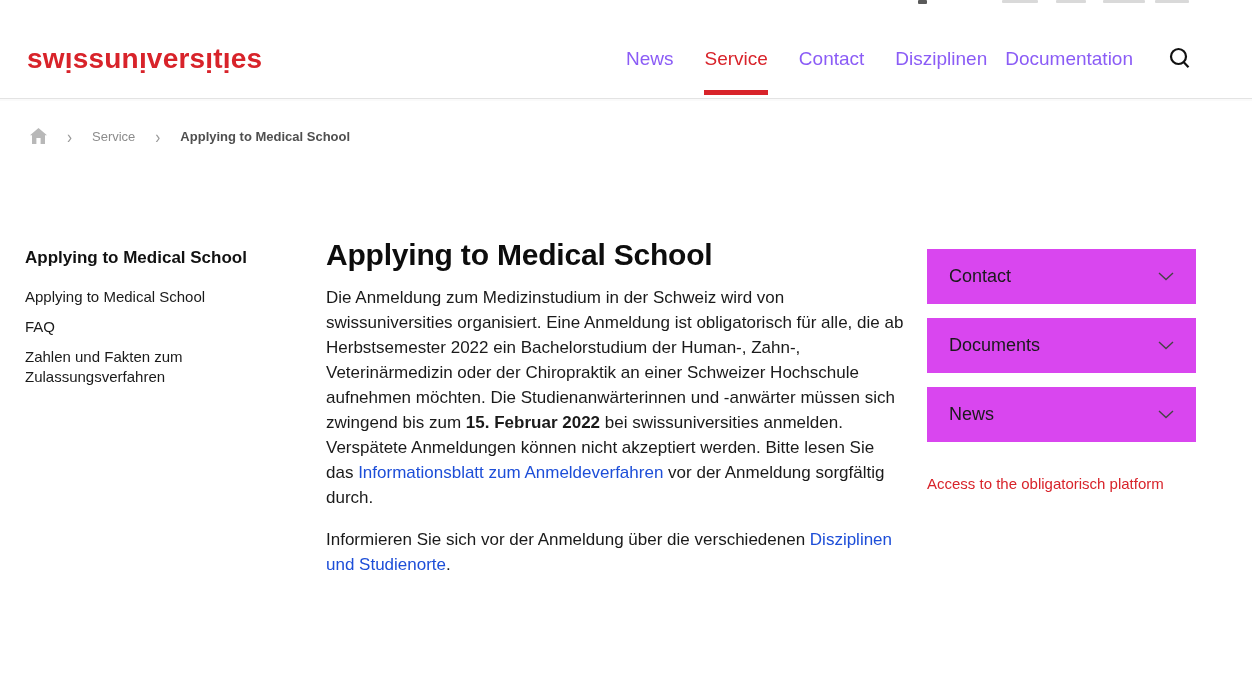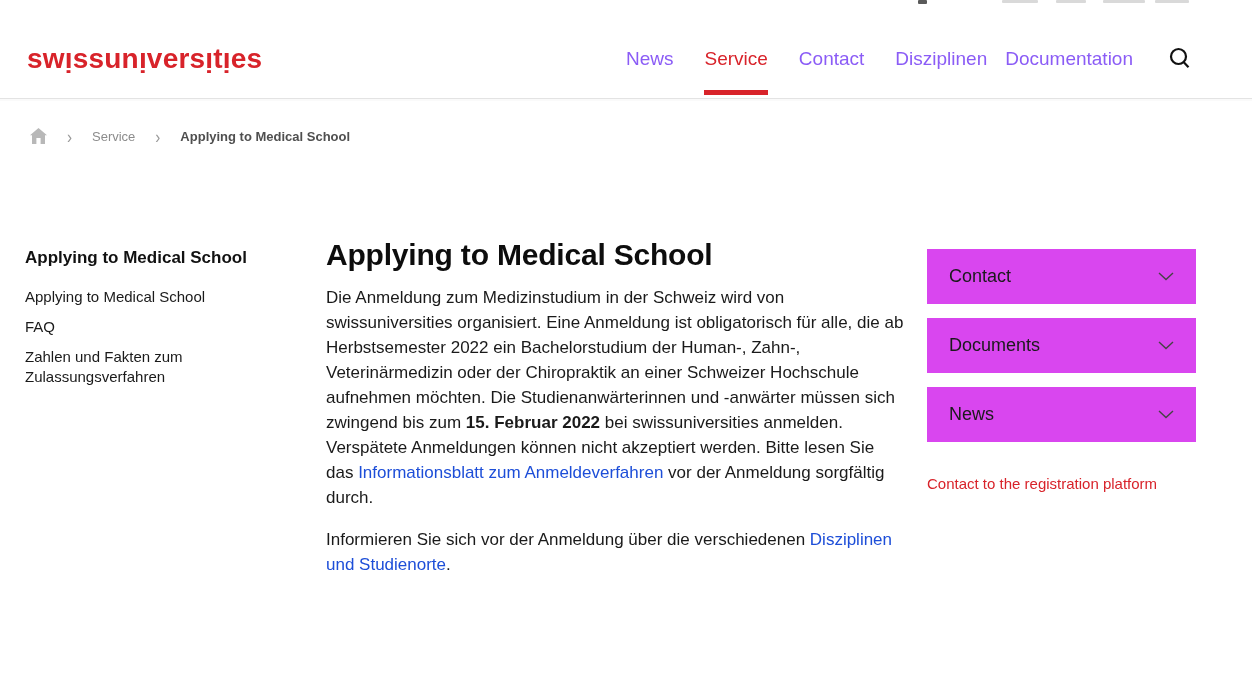--- a/index.html
+++ b/index.html
@@ -132,16 +132,16 @@
         </span>
     </div>
     <div class="panel">
       <span class="panel-label">News</span>
       <span class="chev">
           <svg width="16" height="9" viewBox="0 0 16 9" fill="none">
             <path d="M1 1 L8 7.5 L15 1" stroke="#444" stroke-width="1.4"></path>
           </svg>
         </span>
     </div>
-    <a class="rail-link" href="#">Contact to the registration platform</a>
+    <a class="rail-link" href="#">Access to the obligatorisch platform</a>
   </aside>
 
 </div>
 
 </body></html>

